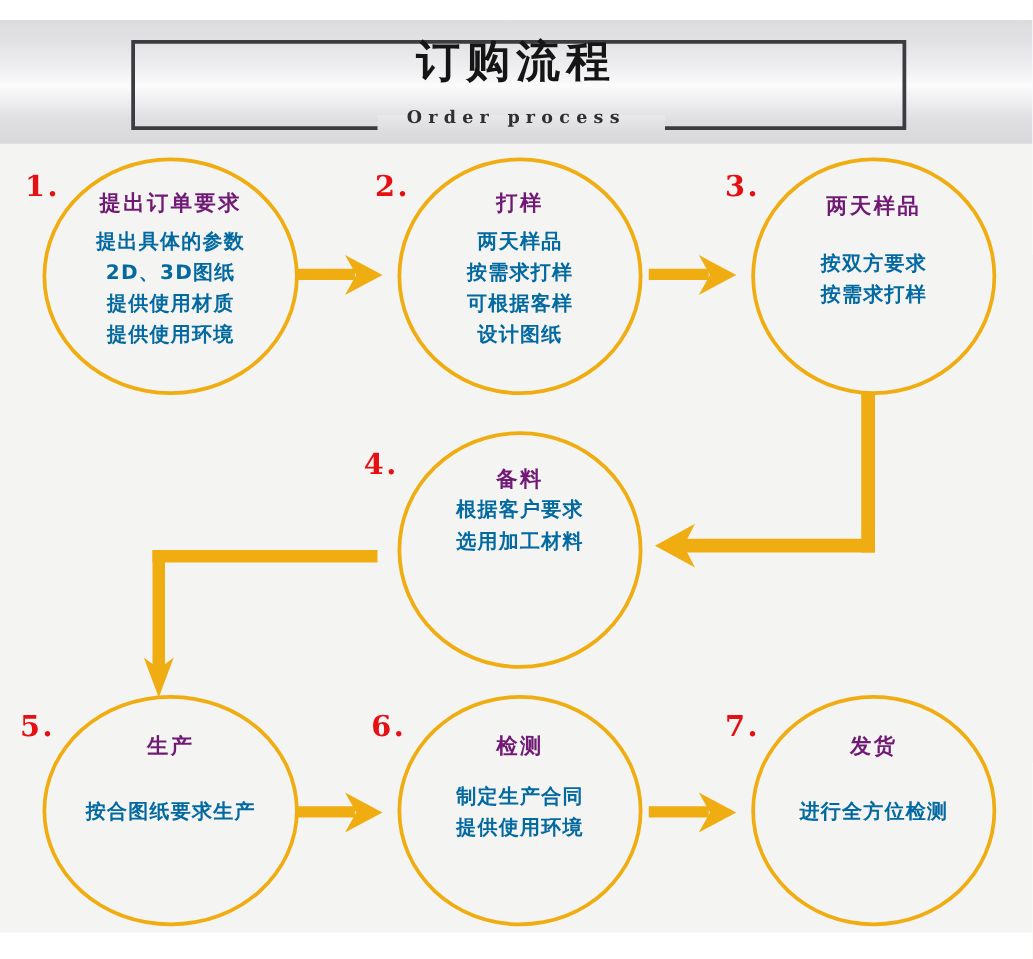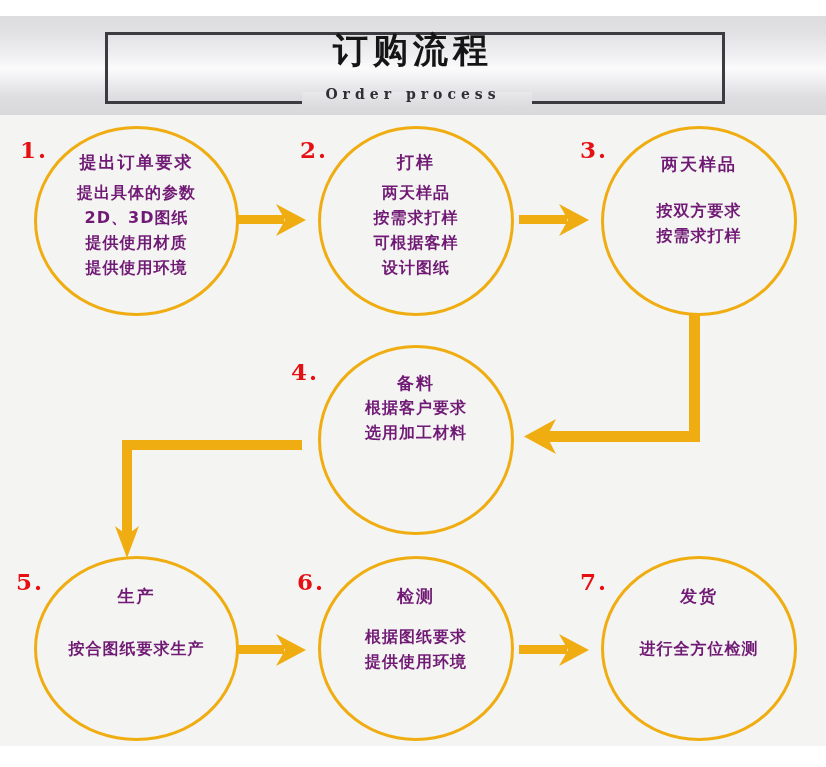--- a/index.html
+++ b/index.html
@@ -76,21 +76,21 @@
   }
   .node-head{
     color:#701a75;
     font-weight:bold;
     font-size:17px;
     letter-spacing:2px;
     white-space:nowrap;
     text-align:left;
   }
   .node-body{
-    color:#701a75;
+    color:#0369a1;
     font-weight:bold;
     font-size:16px;
     letter-spacing:1px;
     text-align:center;
     line-height:25px;
     white-space:nowrap;
   }
   .node-num{
     position:absolute;
     color:#e60f12;
@@ -200,21 +200,21 @@
     <div class="node-head">生产</div>
     <div class="node-body" style="margin-top:28px;">
       <div>按合图纸要求生产</div>
     </div>
   </div>
   <div class="node-num" style="left:16px;top:568px;">5.</div>
 
   <div class="node" style="left:318px;top:556px;width:196px;height:185px;justify-content:flex-start;padding-top:26px;">
     <div class="node-head">检测</div>
     <div class="node-body" style="margin-top:16px;">
-      <div>根据图纸要求</div>
+      <div>制定生产合同</div>
       <div>提供使用环境</div>
     </div>
   </div>
   <div class="node-num" style="left:297px;top:568px;">6.</div>
 
   <div class="node" style="left:601px;top:556px;width:196px;height:185px;justify-content:flex-start;padding-top:26px;">
     <div class="node-head">发货</div>
     <div class="node-body" style="margin-top:28px;">
       <div>进行全方位检测</div>
     </div>

